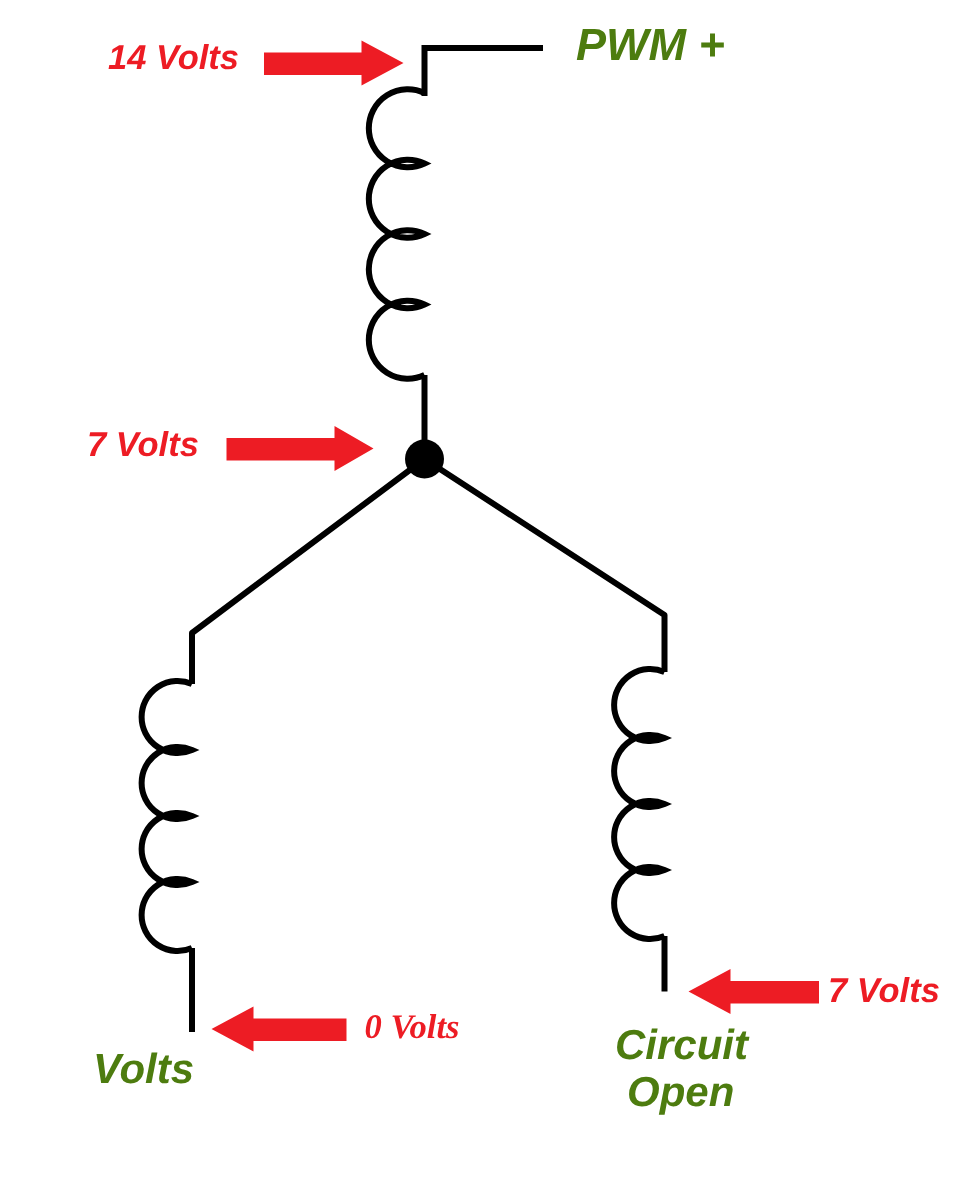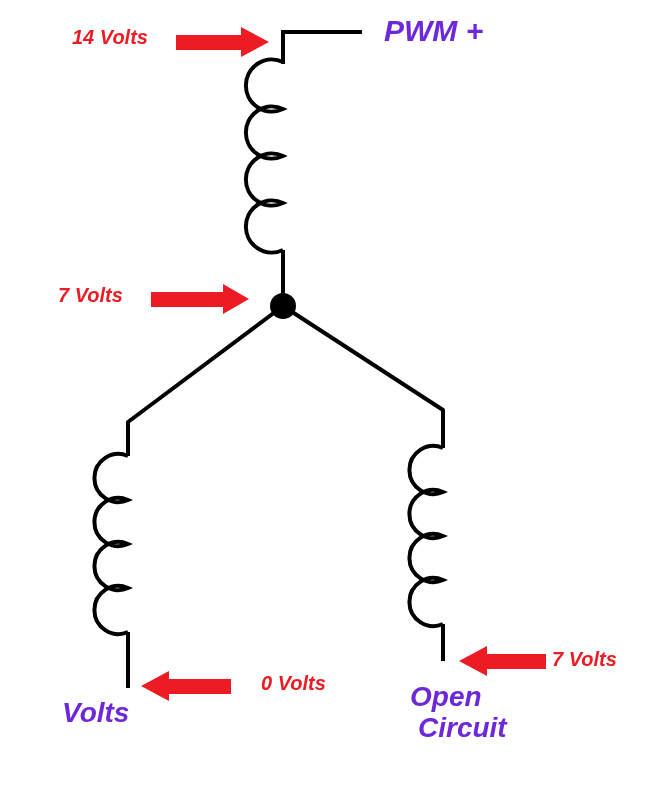--- a/index.html
+++ b/index.html
@@ -21,22 +21,22 @@
     top: 0;
   }
   .label {
     position: absolute;
     font-weight: bold;
     font-style: italic;
     white-space: nowrap;
     line-height: 1.1;
   }
   .label-red   { color: #ED1C24; }
-  .label-cyan  { color: #6d28d9; }
-  .fs-24 { font-size: 20px; }
+  .label-cyan  { color: #4d7c0f; }
+  .fs-24 { font-size: 23px; }
   .fs-28 { font-size: 28px; }
   .fs-30 { font-size: 30px; }
   .two-line span { display: block; }
   .two-line span + span { margin-left: 8px; }
 </style>
 </head>
 <body>
 
 <div class="canvas">
 
@@ -79,24 +79,24 @@
     <polygon points="231,679 169,679 169,671 141,686 169,701 169,694 231,694" fill="#ED1C24"></polygon>
     <polygon points="546,654 487,654 487,646 459,661 487,676 487,669 546,669" fill="#ED1C24"></polygon>
   </svg>
 
   <div class="label label-red fs-24" style="left:72px; top:26px;">14 Volts</div>
 
   <div class="label label-cyan fs-30" style="left:384px; top:14px;">PWM +</div>
 
   <div class="label label-red fs-24" style="left:58px; top:284px;">7 Volts</div>
 
-  <div class="label label-red fs-24" style="left:261px; top:672px;">0 Volts</div>
+  <div class="label label-red fs-24" style="left:243px; top:672px;font-family:Liberation Serif, serif;">0 Volts</div>
 
   <div class="label label-cyan fs-28" style="left:62px; top:698px;">Volts</div>
 
   <div class="label label-red fs-24" style="left:552px; top:648px;">7 Volts</div>
 
   <div class="label label-cyan fs-28 two-line" style="left:410px; top:682px;">
+    <span>Circuit</span>
     <span>Open</span>
-    <span>Circuit</span>
   </div>
 
 </div>
 
 </body></html>

